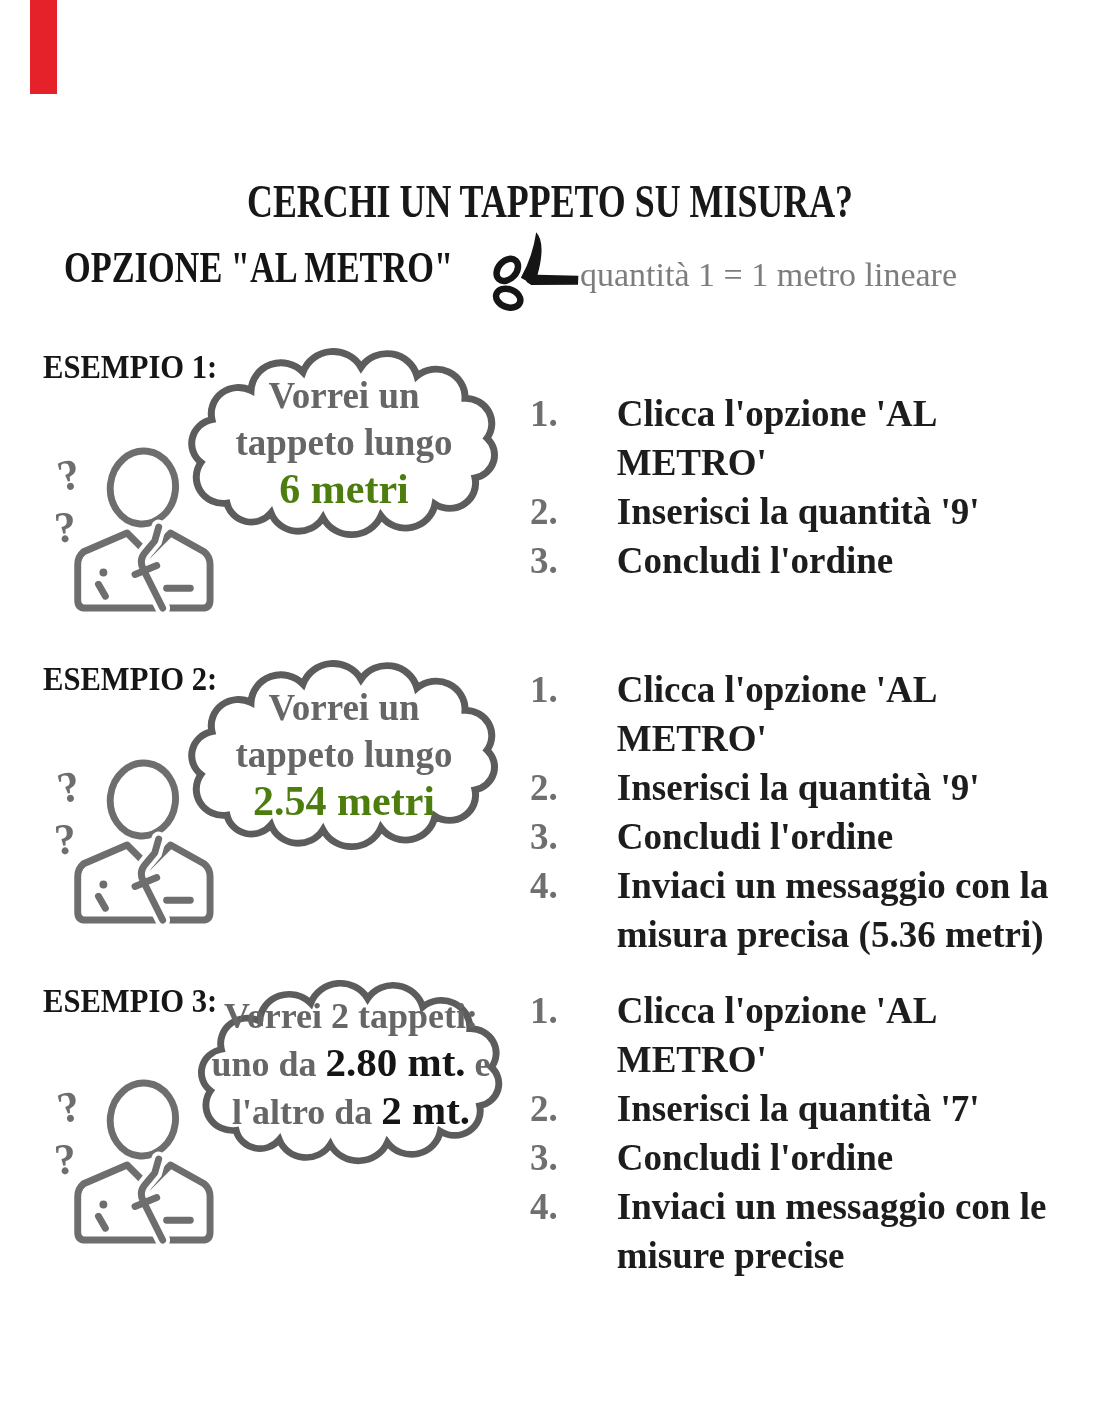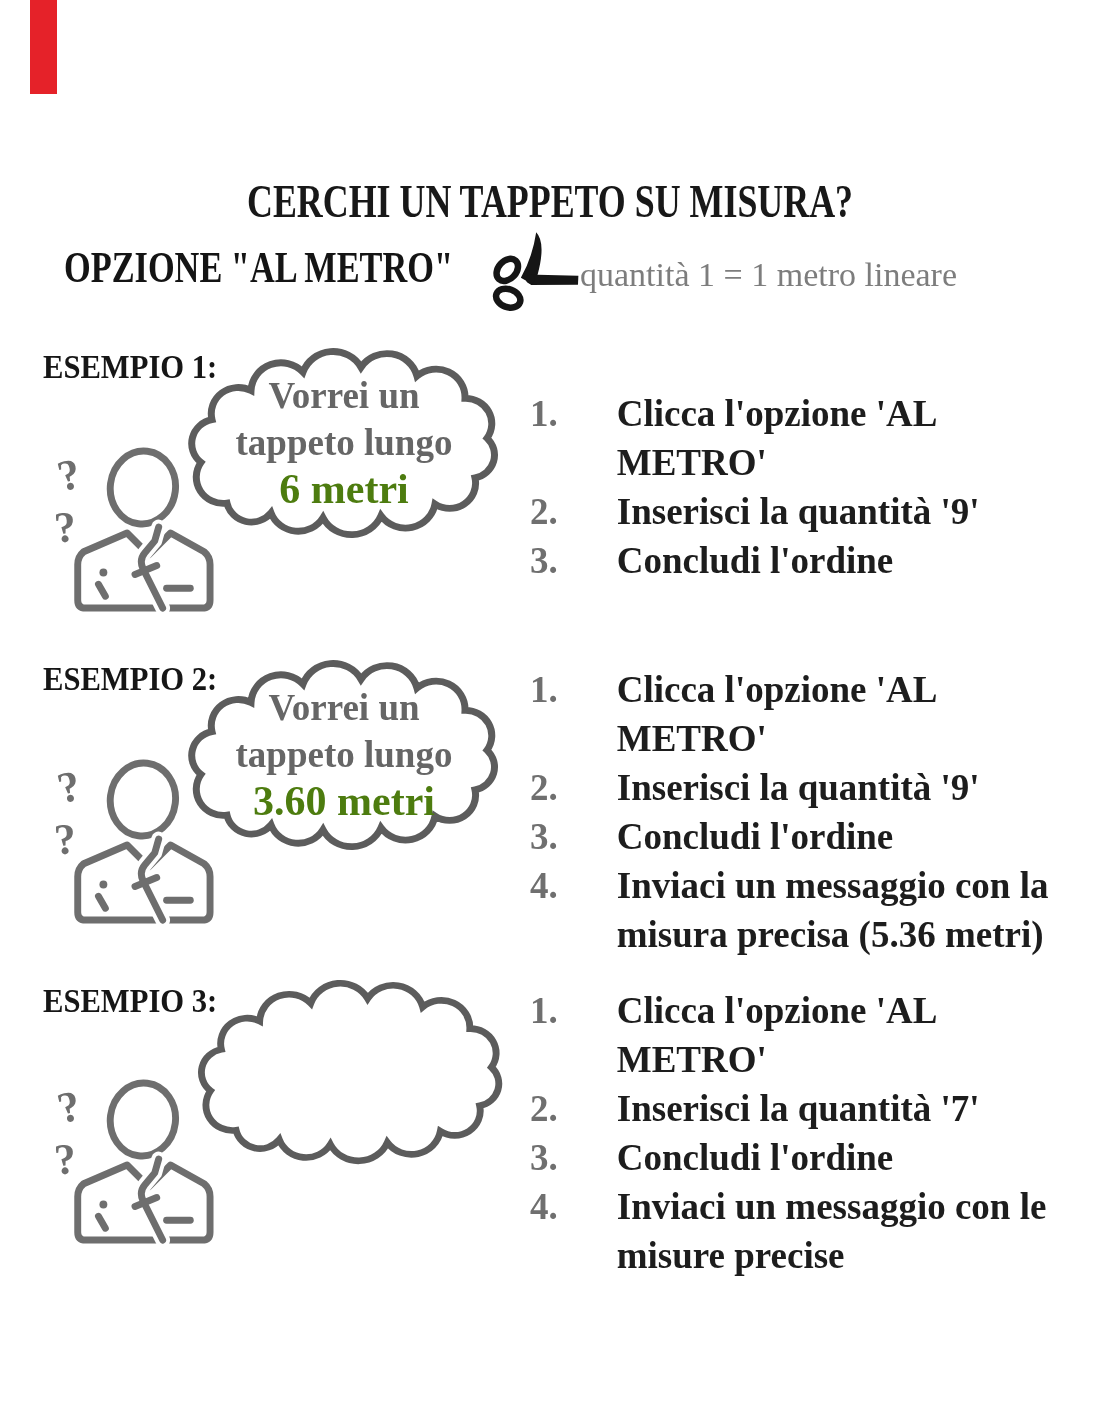--- a/index.html
+++ b/index.html
@@ -138,21 +138,21 @@
           <use href="#person-def"></use>
         </svg>
     </div>
     <div class="bubble">
       <svg viewBox="-3 -4 336 202" preserveAspectRatio="none">
         <use href="#cloud-def" fill="#ffffff" stroke="#5c5c5c" stroke-width="7"></use>
       </svg>
       <div class="bubble-text v12">
         <div>Vorrei un</div>
         <div>tappeto lungo</div>
-        <div class="hl">3.60 metri</div>
+        <div class="hl">2.54 metri</div>
       </div>
     </div>
     <ol class="steps">
       <li>
           <span class="num">1.</span>
           <span class="txt">Clicca l'opzione 'AL METRO'</span>
         </li>
       <li>
           <span class="num">2.</span>
           <span class="txt">Inserisci la quantità '9'</span>
@@ -172,20 +172,25 @@
     <span class="ex-label">ESEMPIO 3:</span>
     <div class="person">
       <svg viewBox="0 0 160 168" preserveAspectRatio="none">
           <use href="#person-def"></use>
         </svg>
     </div>
     <div class="bubble">
       <svg viewBox="-3 -4 336 202" preserveAspectRatio="none">
         <use href="#cloud-def" fill="#ffffff" stroke="#5c5c5c" stroke-width="7"></use>
       </svg>
+      <div class="bubble-text v3">
+        <div>Vorrei 2 tappeti:</div>
+        <div><span>uno da </span><span class="hl3">2.80 mt.</span><span> e</span></div>
+        <div><span>l'altro da </span><span class="hl3">2 mt.</span></div>
+      </div>
     </div>
     <ol class="steps">
       <li>
           <span class="num">1.</span>
           <span class="txt">Clicca l'opzione 'AL METRO'</span>
         </li>
       <li>
           <span class="num">2.</span>
           <span class="txt">Inserisci la quantità '7'</span>
         </li>

